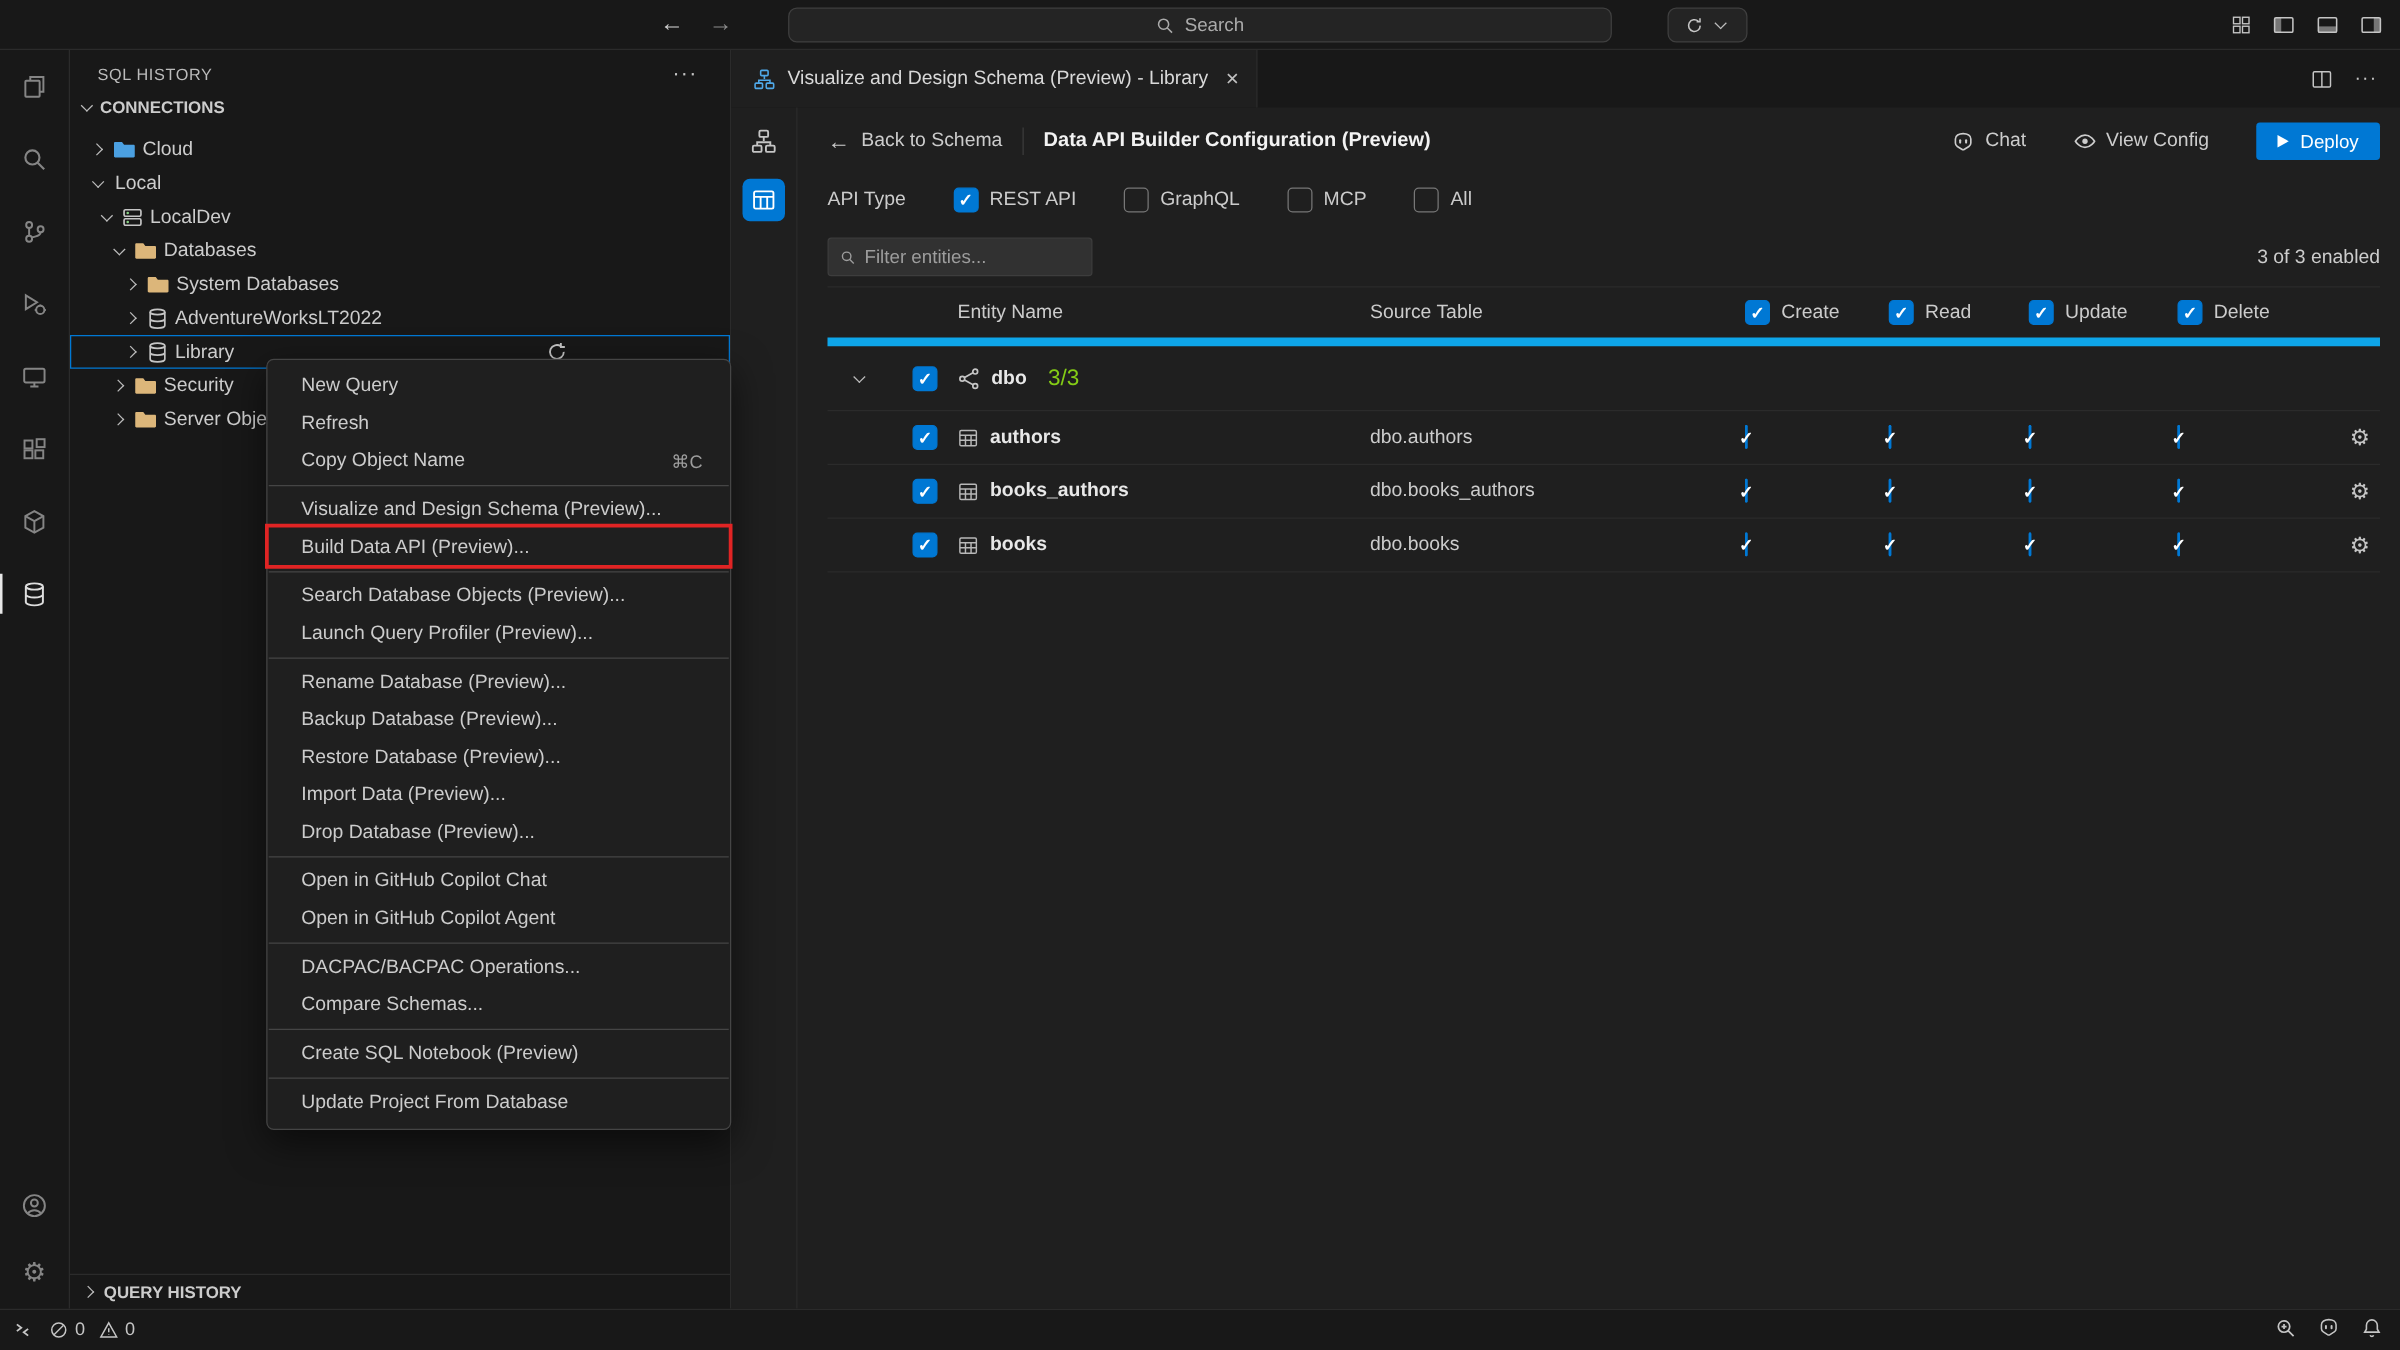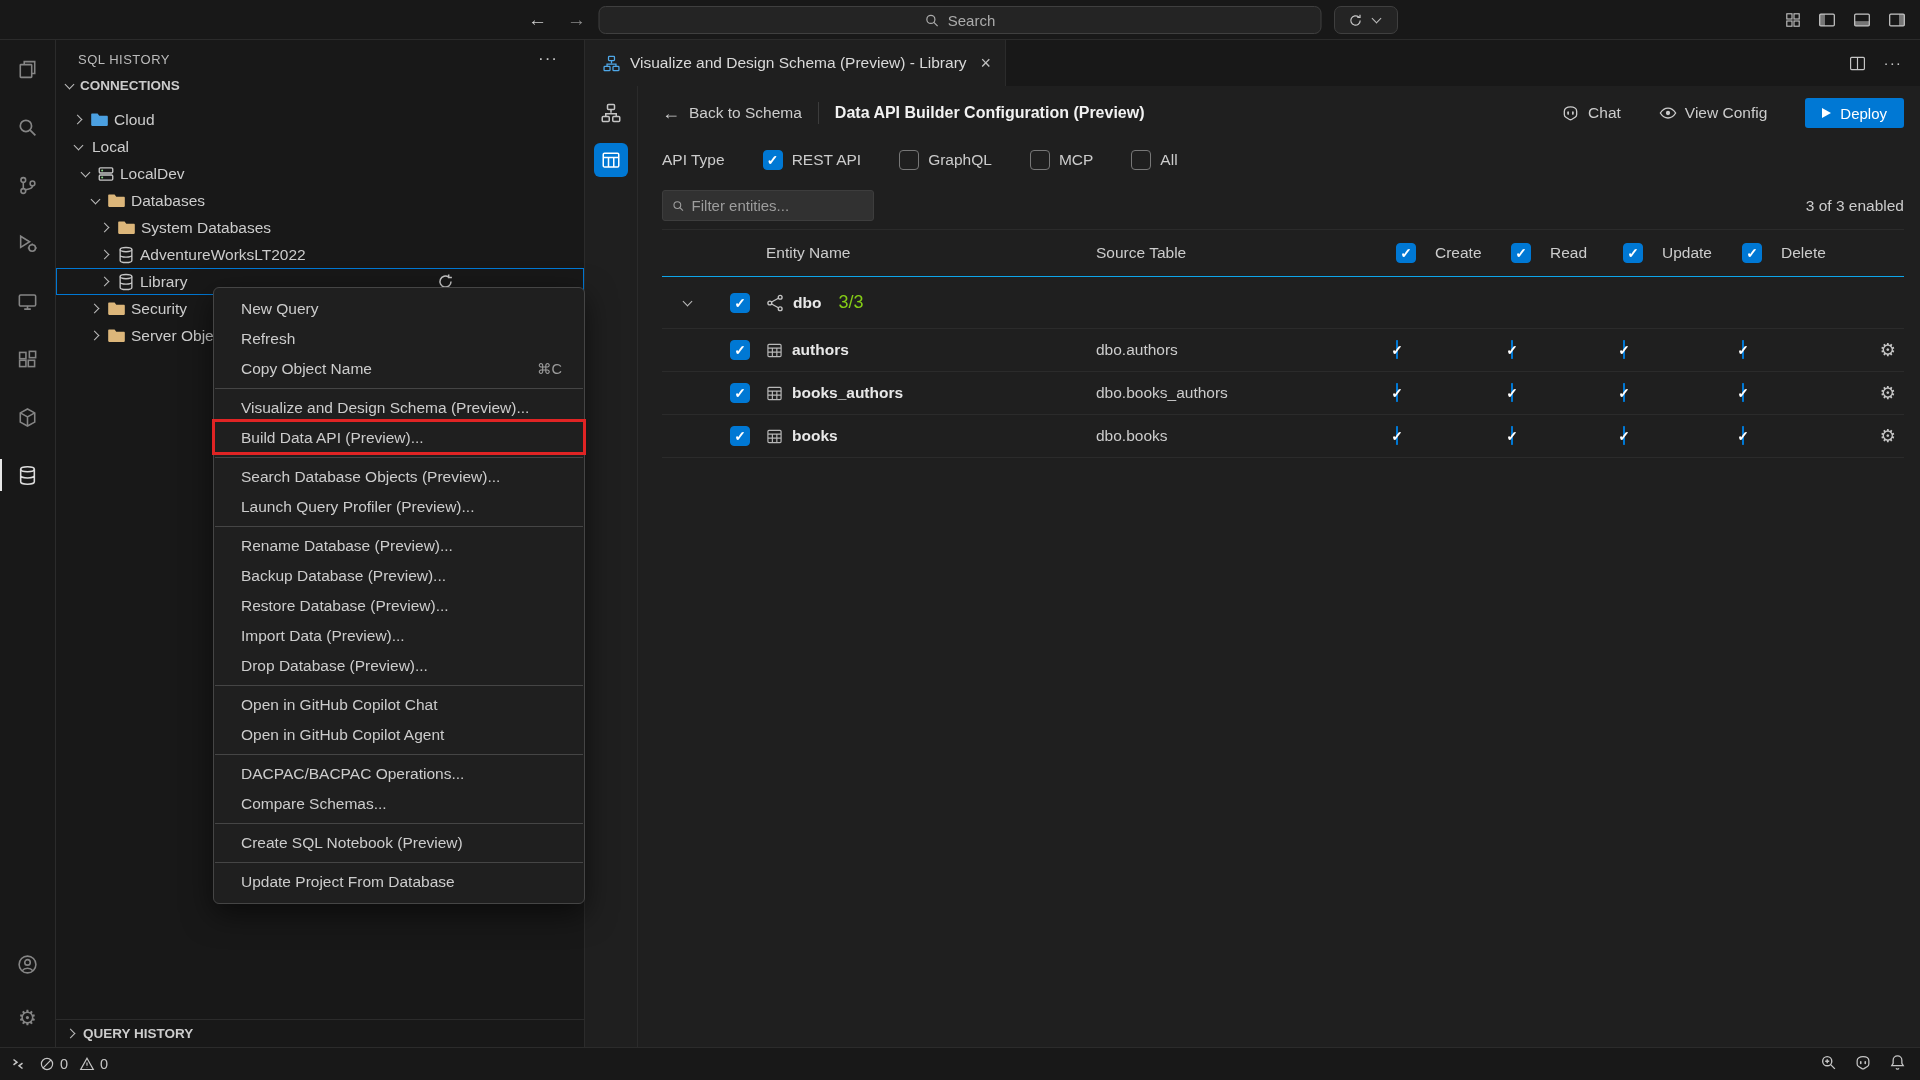--- a/index.html
+++ b/index.html
@@ -4,21 +4,21 @@
 <style>
   *{margin:0;padding:0;box-sizing:border-box}
   html,body{width:1920px;height:1080px;overflow:hidden;background:#1f1f1f}
   body{font-family:"Liberation Sans",sans-serif;color:#cccccc;font-size:15.5px}
   .window{position:relative;width:1920px;height:1080px;background:#1f1f1f;overflow:hidden}
 
   
   .titlebar{position:absolute;top:0;left:0;right:0;height:40px;background:#181818;border-bottom:1px solid #2b2b2b;z-index:5}
   .nav-arrows{position:absolute;left:528px;top:0;height:40px;display:flex;align-items:center;gap:20px;font-size:19px;color:#cfcfcf}
   .nav-arrows .fwd{color:#8a8a8a}
-  .searchbox{position:absolute;left:50%;transform:translateX(-50%);top:6px;width:723px;height:28px;background:#242424;border:1px solid #3f3f3f;border-radius:7px;display:flex;align-items:center;justify-content:center;gap:8px;color:#ababab;font-size:15px}
+  .searchbox{position:absolute;left:50%;transform:translateX(-50%);top:6px;width:659px;height:28px;background:#242424;border:1px solid #3f3f3f;border-radius:7px;display:flex;align-items:center;justify-content:center;gap:8px;color:#ababab;font-size:15px}
   .cc-extra{position:absolute;left:calc(50% + 374px);top:6px;height:28px;width:64px;background:#242424;border:1px solid #3f3f3f;border-radius:7px;display:flex;align-items:center;justify-content:center;gap:6px;color:#c5c5c5}
   .tb-right{position:absolute;right:14px;top:0;height:40px;display:flex;align-items:center;gap:17px;color:#c5c5c5}
 
   
   .activitybar{position:absolute;left:0;top:40px;width:56px;bottom:33px;background:#181818;border-right:1px solid #2b2b2b;display:flex;flex-direction:column;z-index:3}
   .ab-item{height:58px;display:flex;align-items:center;justify-content:center;color:#858585;position:relative}
   .ab-item.active{color:#dddddd}
   .ab-item.active::before{content:"";position:absolute;left:0;top:13px;bottom:13px;width:2px;background:#e7e7e7}
   .ab-bottom{margin-top:auto;padding-bottom:2px}
   .ab-bottom .ab-item{height:54px}
@@ -70,22 +70,22 @@
 
   .api-row{height:44px;display:flex;align-items:center;gap:38px}
   .api-option{display:flex;align-items:center;gap:9px}
   .filter-row{height:47px;display:flex;align-items:center}
   .filter-box{width:212px;height:31px;background:#313131;border:1px solid #3d3d3d;border-radius:3px;display:flex;align-items:center;gap:7px;padding:0 9px;color:#9d9d9d}
   .filter-box input{background:transparent;border:0;outline:0;color:#cccccc;font-size:15px;width:100%;font-family:inherit}
   .filter-box input::placeholder{color:#9d9d9d}
   .enabled-summary{margin-left:auto;color:#cccccc}
 
   .grid-row{display:grid;grid-template-columns:52px 52px 330px 300px 115px 112px 119px 114px 1fr;align-items:center}
-  .table-header{height:48px;border-top:1px solid #2b2b2b;border-bottom:1px solid #0ea5e9;color:#cccccc}
-  .hcell{display:flex;align-items:center;gap:19px}
+  .table-header{height:48px;border-top:1px solid #2b2b2b;border-bottom:7px solid #0ea5e9;color:#cccccc}
+  .hcell{display:flex;align-items:center;gap:9px}
   .group-row{height:52px;border-bottom:1px solid #2b2b2b}
   .data-row{height:43px;border-bottom:1px solid #2b2b2b}
   .center{display:flex;justify-content:center}
   .entity-cell{display:flex;align-items:center;gap:9px;font-weight:700;color:#e8e8e8}
   .source-cell{color:#cccccc}
   .gear-cell{display:flex;justify-content:flex-end;padding-right:8px;color:#c5c5c5;font-size:18px}
   .badge{color:#84cc16;font-size:18px;margin-left:8px;font-weight:400}
 
   .checkbox{width:20px;height:20px;border:1px solid #777777;border-radius:4px;background:transparent;position:relative;flex:0 0 20px}
   .checkbox.checked{background:#0078d4;border-color:#0078d4}

